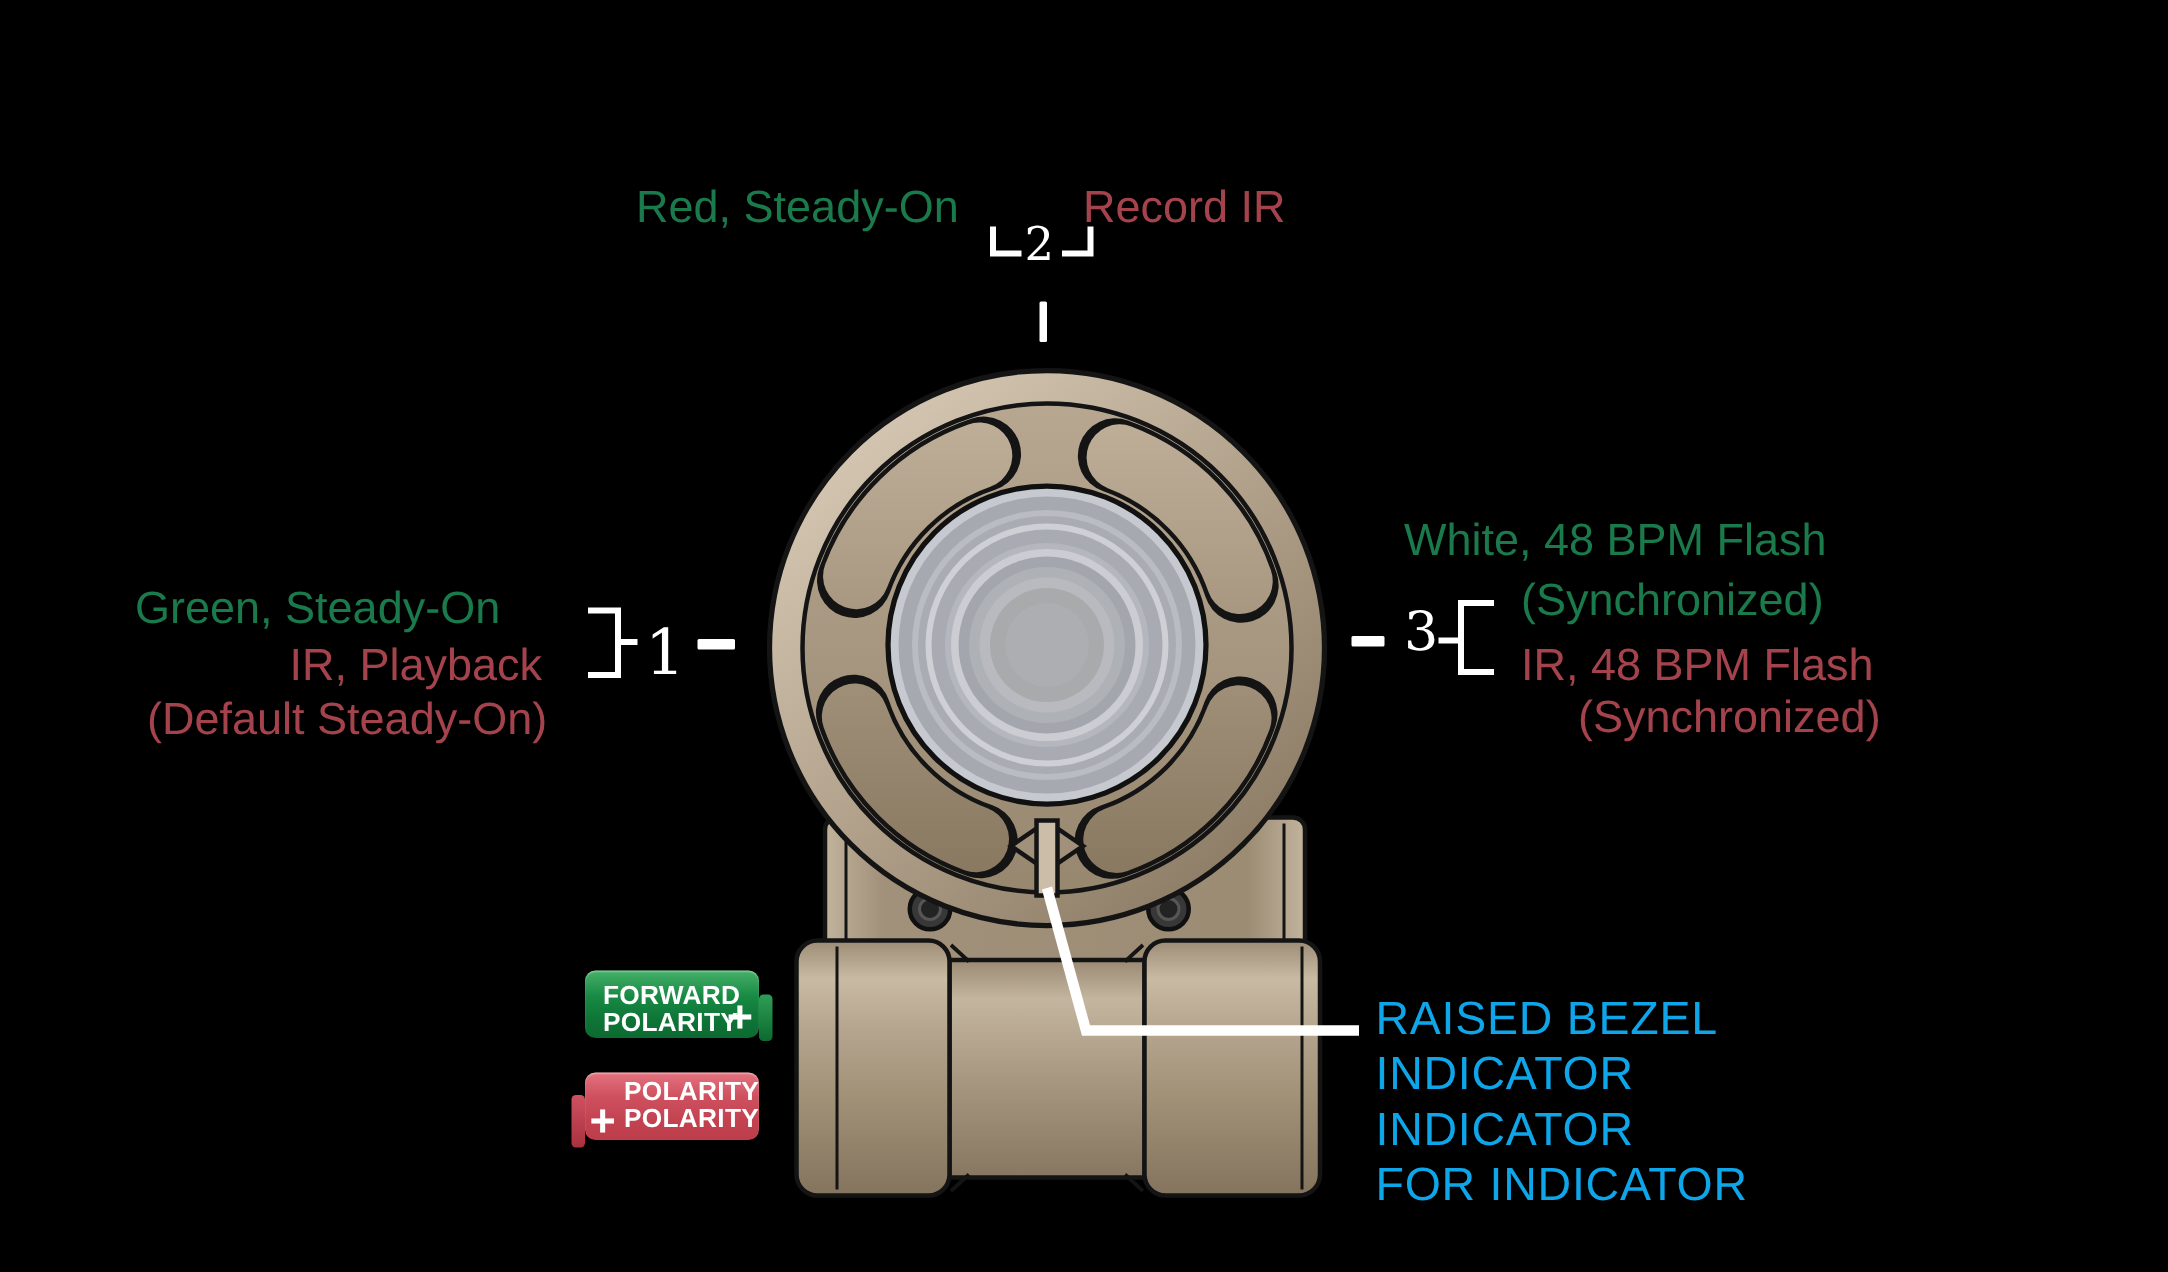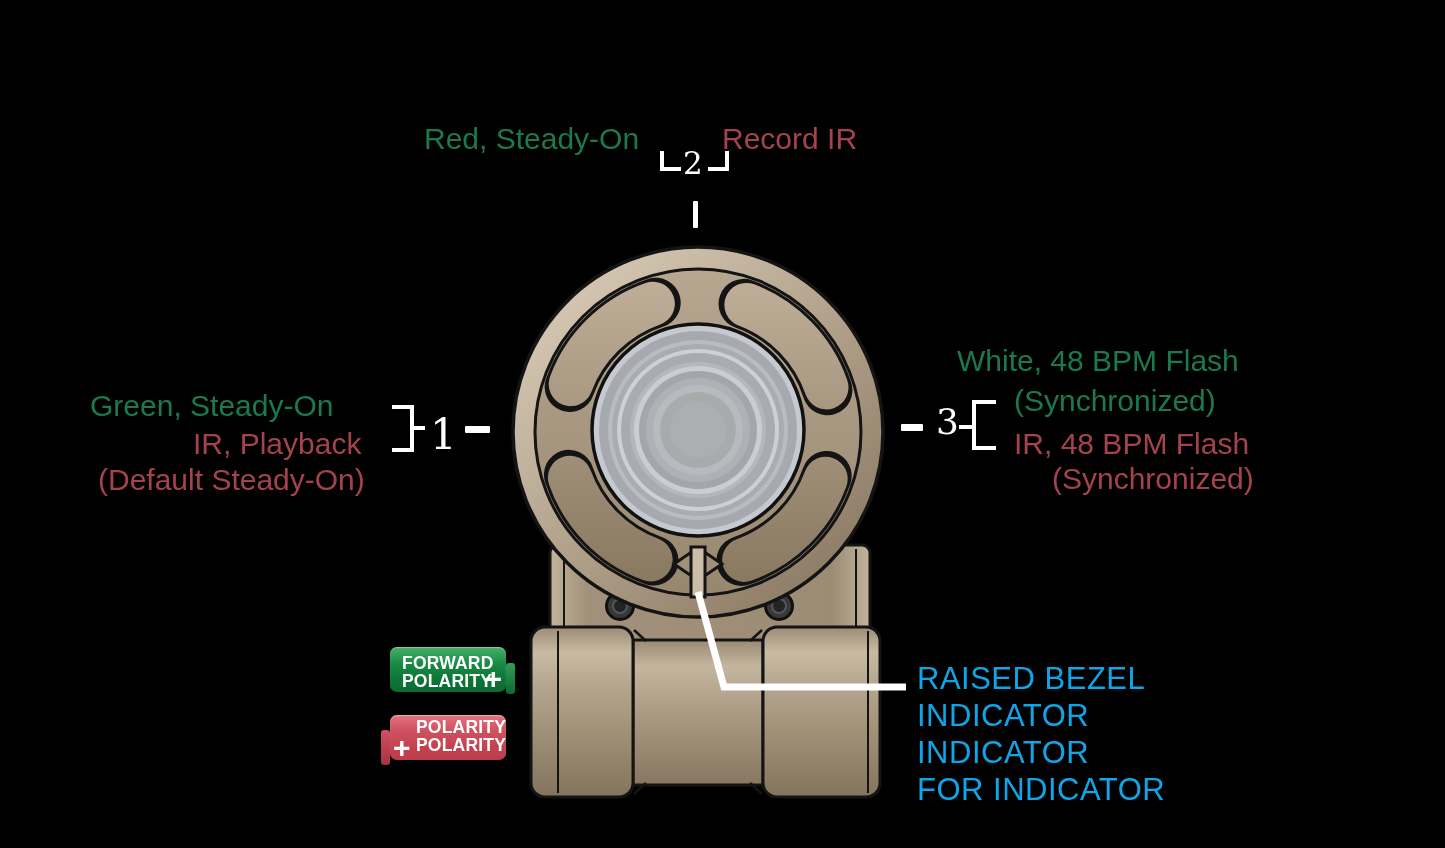--- a/index.html
+++ b/index.html
@@ -136,21 +136,21 @@
 
   <div class="lbl g" style="left:424px;top:124px;">Red, Steady-On</div>
   <div class="lbl r" style="left:722px;top:124px;">Record IR</div>
   <div class="num" style="left:683px;top:148px;font-size:31px;">2</div>
 
   <div class="lbl g" style="left:90px;top:391px;">Green, Steady-On</div>
   <div class="lbl r" style="left:193px;top:429px;">IR, Playback</div>
   <div class="lbl r" style="left:98px;top:465px;">(Default Steady-On)</div>
   <div class="num" style="left:430px;top:414px;font-size:42px;">1</div>
 
-  <div class="lbl g" style="left:957px;top:346px;">White, 48 BPM Flash</div>
+  <div class="lbl g" style="left:936px;top:346px;">White, 48 BPM Flash</div>
   <div class="lbl g" style="left:1014px;top:386px;">(Synchronized)</div>
   <div class="lbl r" style="left:1014px;top:429px;">IR, 48 BPM Flash</div>
   <div class="lbl r" style="left:1052px;top:464px;">(Synchronized)</div>
   <div class="num" style="left:936px;top:404px;font-size:36px;">3</div>
 
   <div class="cap" style="top:663px;">RAISED BEZEL</div>
   <div class="cap" style="top:700px;">INDICATOR</div>
   <div class="cap" style="top:737px;">INDICATOR</div>
   <div class="cap" style="top:774px;">FOR INDICATOR</div>
 

